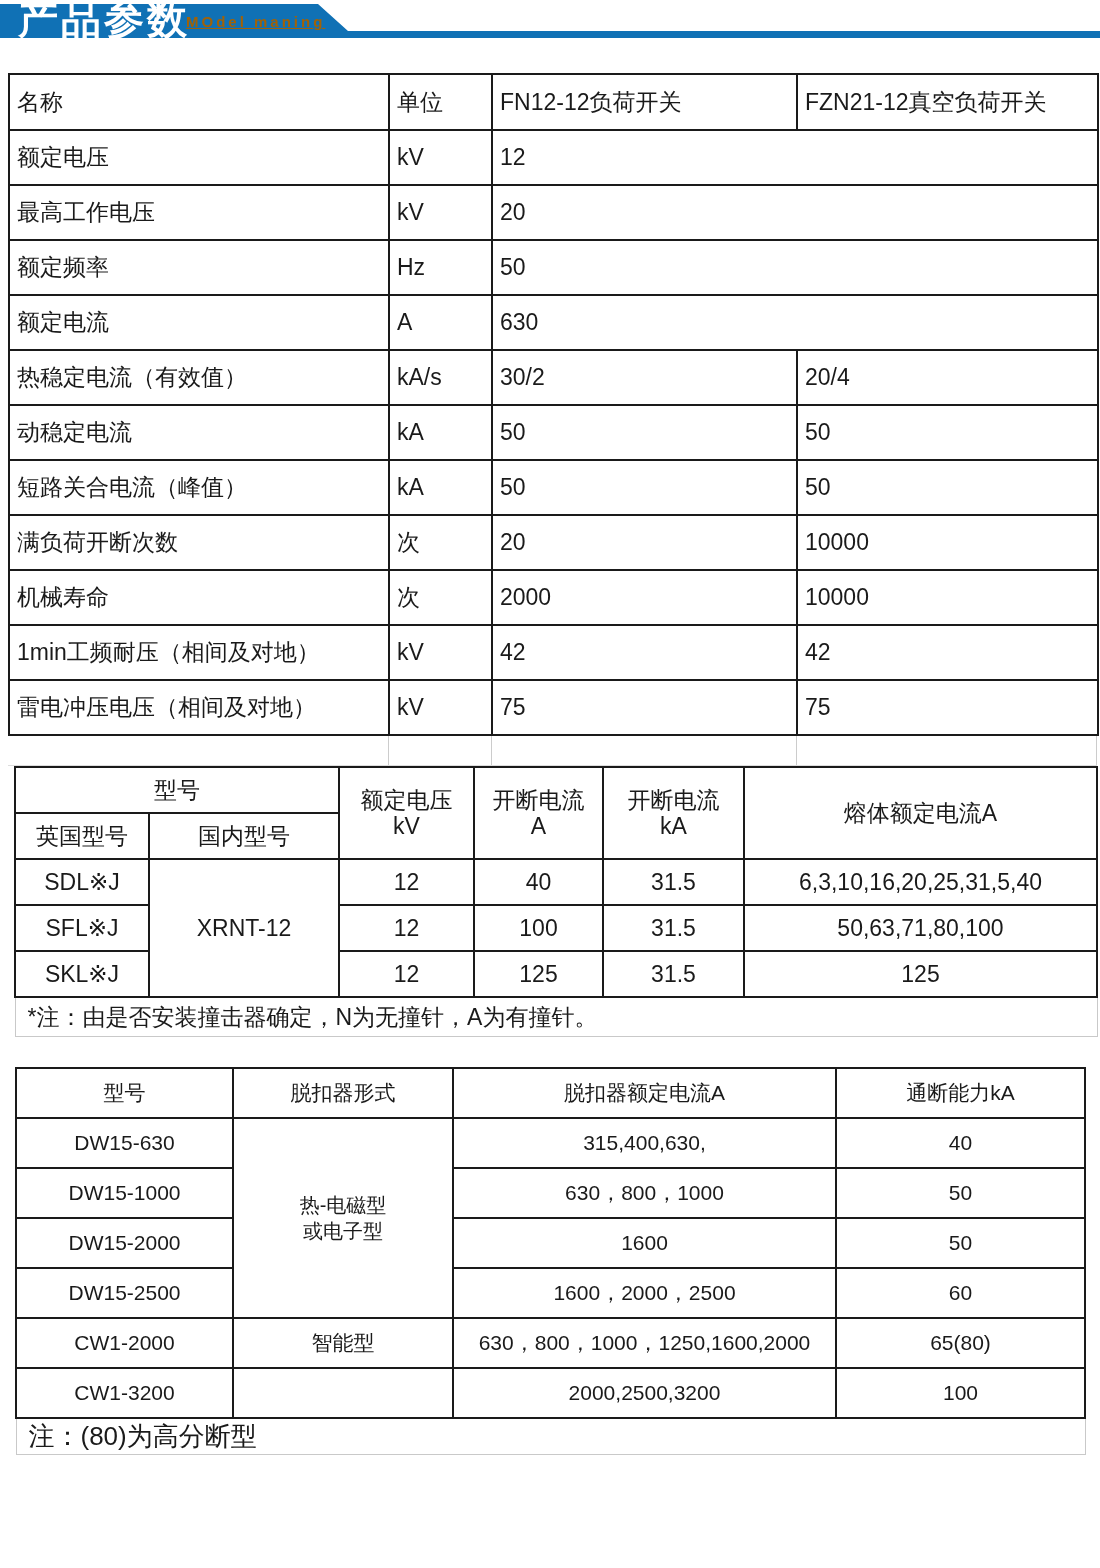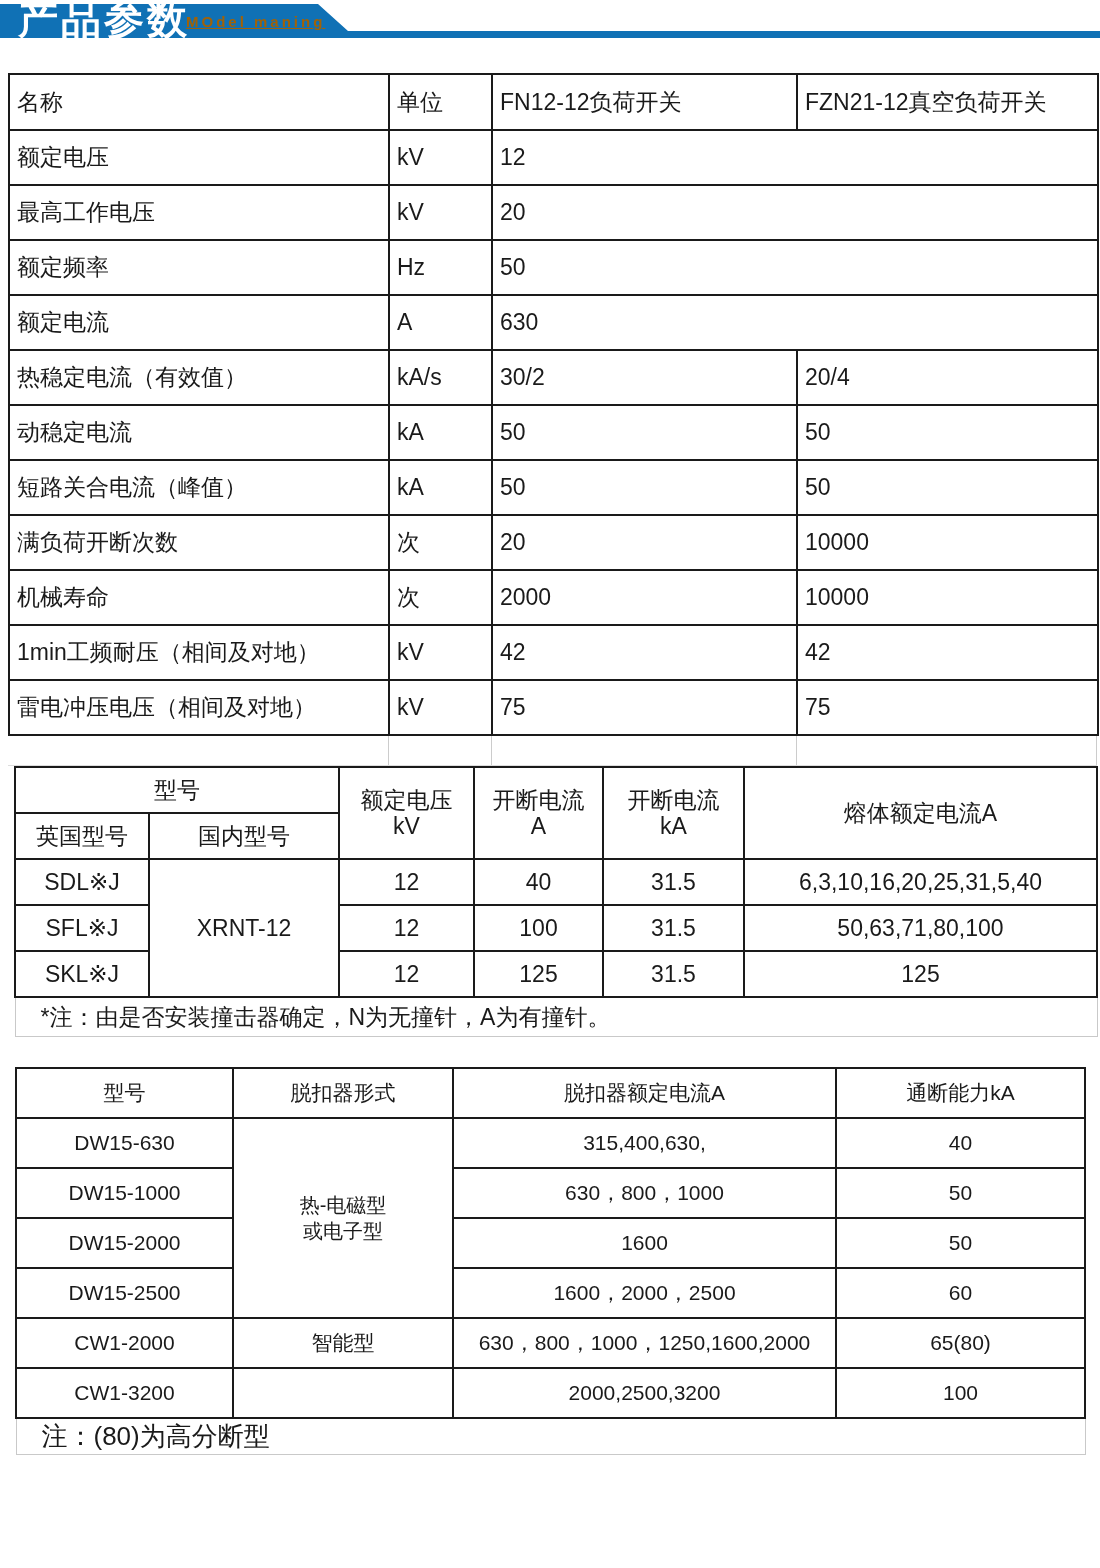--- a/index.html
+++ b/index.html
@@ -29,21 +29,21 @@
           border-bottom:1px solid #ddd; }
   .gap1 i { position:absolute; top:0; width:1px; height:100%; background:#ccc; }
   .t2 { margin-left:14px; width:1082px; font-size:23px; }
   .t2 td { height:44px; text-align:center; padding:0 2px; }
   .t2 .hl div { line-height:1.15; }
   .t3 { margin-left:15px; margin-top:30px; width:1069px; font-size:21px; }
   .t3 td { height:48px; text-align:center; padding:0 2px; }
   .t3 .group div { line-height:1.3; font-size:20px; }
   .note-cell {
     border:1px solid #c9c9c9 !important; text-align:left !important;
-    padding:0 25px !important; height:38px !important;
+    padding:0 12px !important; height:38px !important;
   }
   .t3 .note-cell { height:28px !important; font-size:26px; }
 </style>
 </head>
 <body>
 
 <div class="banner">
   <svg width="1100" height="44">
     <polygon points="0,4 318,4 348,31 1100,31 1100,38 0,38" fill="#1071b5"></polygon>
   </svg>

